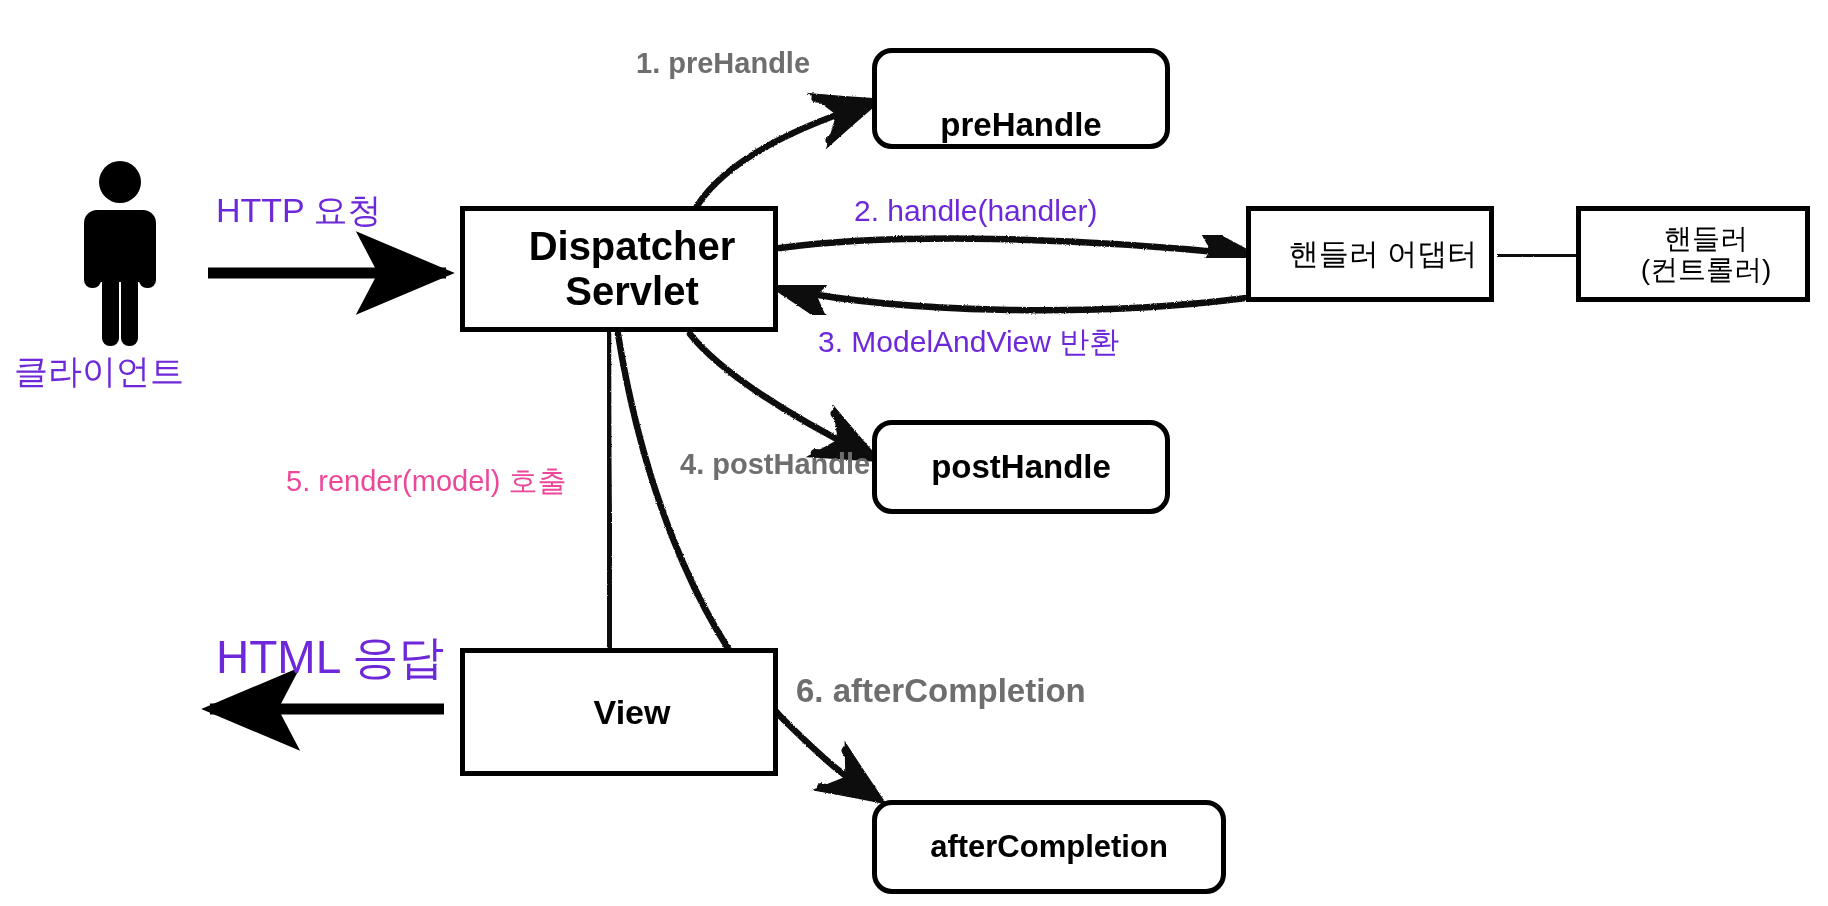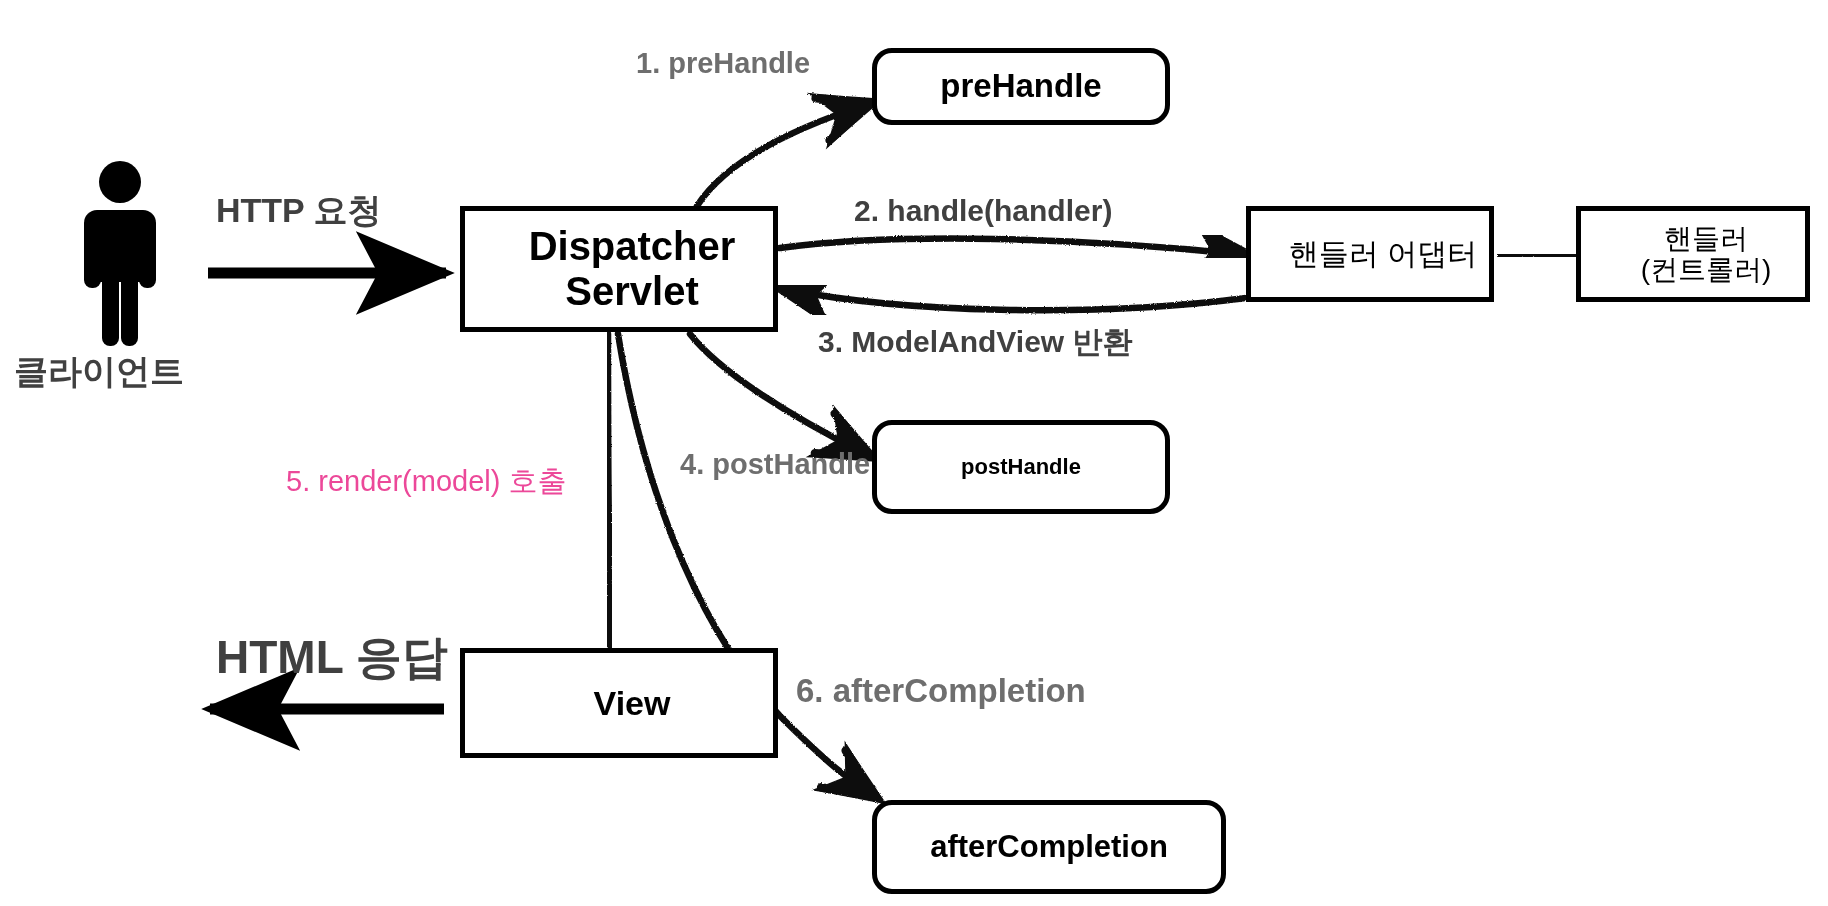--- a/index.html
+++ b/index.html
@@ -44,42 +44,41 @@
   .node.round {
     border-radius: 20px;
   }
   .node .nodelabel {
     display: block;
     white-space: pre-line;
   }
   .lbl {
     position: absolute;
     white-space: nowrap;
-    color: #404040;
-    font-weight: bold;
+    color: #6d28d9;
   }
   .lbl.bold {
     font-weight: bold;
     color: #6e6e6e;
   }
   .lbl.light {
     font-weight: normal;
     color: #ec4899;
   }
   .person {
     position: absolute;
   }
   
   #node-dispatcher   { left: 460px; top: 206px; width: 318px; height: 126px; font-size: 40px; font-weight: bold; }
-  #node-prehandle    { left: 872px; top: 48px;  width: 298px; height: 77px;  font-size: 33px; font-weight: bold; }
-  #node-posthandle   { left: 872px; top: 420px; width: 298px; height: 94px;  font-size: 22px; font-weight: bold; }
+  #node-prehandle    { left: 872px; top: 48px;  width: 298px; height: 101px;  font-size: 33px; font-weight: bold; align-items: flex-end; }
+  #node-posthandle   { left: 872px; top: 420px; width: 298px; height: 94px;  font-size: 33px; font-weight: bold; }
   #node-aftercomp    { left: 872px; top: 800px; width: 354px; height: 94px;  font-size: 31px; font-weight: bold; }
   #node-adapter      { left: 1246px; top: 206px; width: 248px; height: 96px; font-size: 30px; text-align: right; }
   #node-handler      { left: 1576px; top: 206px; width: 234px; height: 96px; font-size: 28px; }
-  #node-view         { left: 460px; top: 648px; width: 318px; height: 110px; font-size: 34px; font-weight: bold; }
+  #node-view         { left: 460px; top: 648px; width: 318px; height: 128px; font-size: 34px; font-weight: bold; }
 
   #lbl-client        { left: 14px;  top: 349px; font-size: 34px; }
   #lbl-httpreq       { left: 216px; top: 188px; font-size: 34px; }
   #lbl-htmlres       { left: 216px; top: 627px; font-size: 46px; }
   #lbl-1             { left: 636px; top: 47px;  font-size: 29px; font-weight: bold; }
   #lbl-2             { left: 854px; top: 194px; font-size: 30px; }
   #lbl-3             { left: 818px; top: 322px; font-size: 30px; }
   #lbl-4             { left: 680px; top: 448px; font-size: 29px; font-weight: bold; }
   #lbl-5             { left: 286px; top: 462px; font-size: 29px; }
   #lbl-6             { left: 796px; top: 672px; font-size: 33px; font-weight: bold; }

